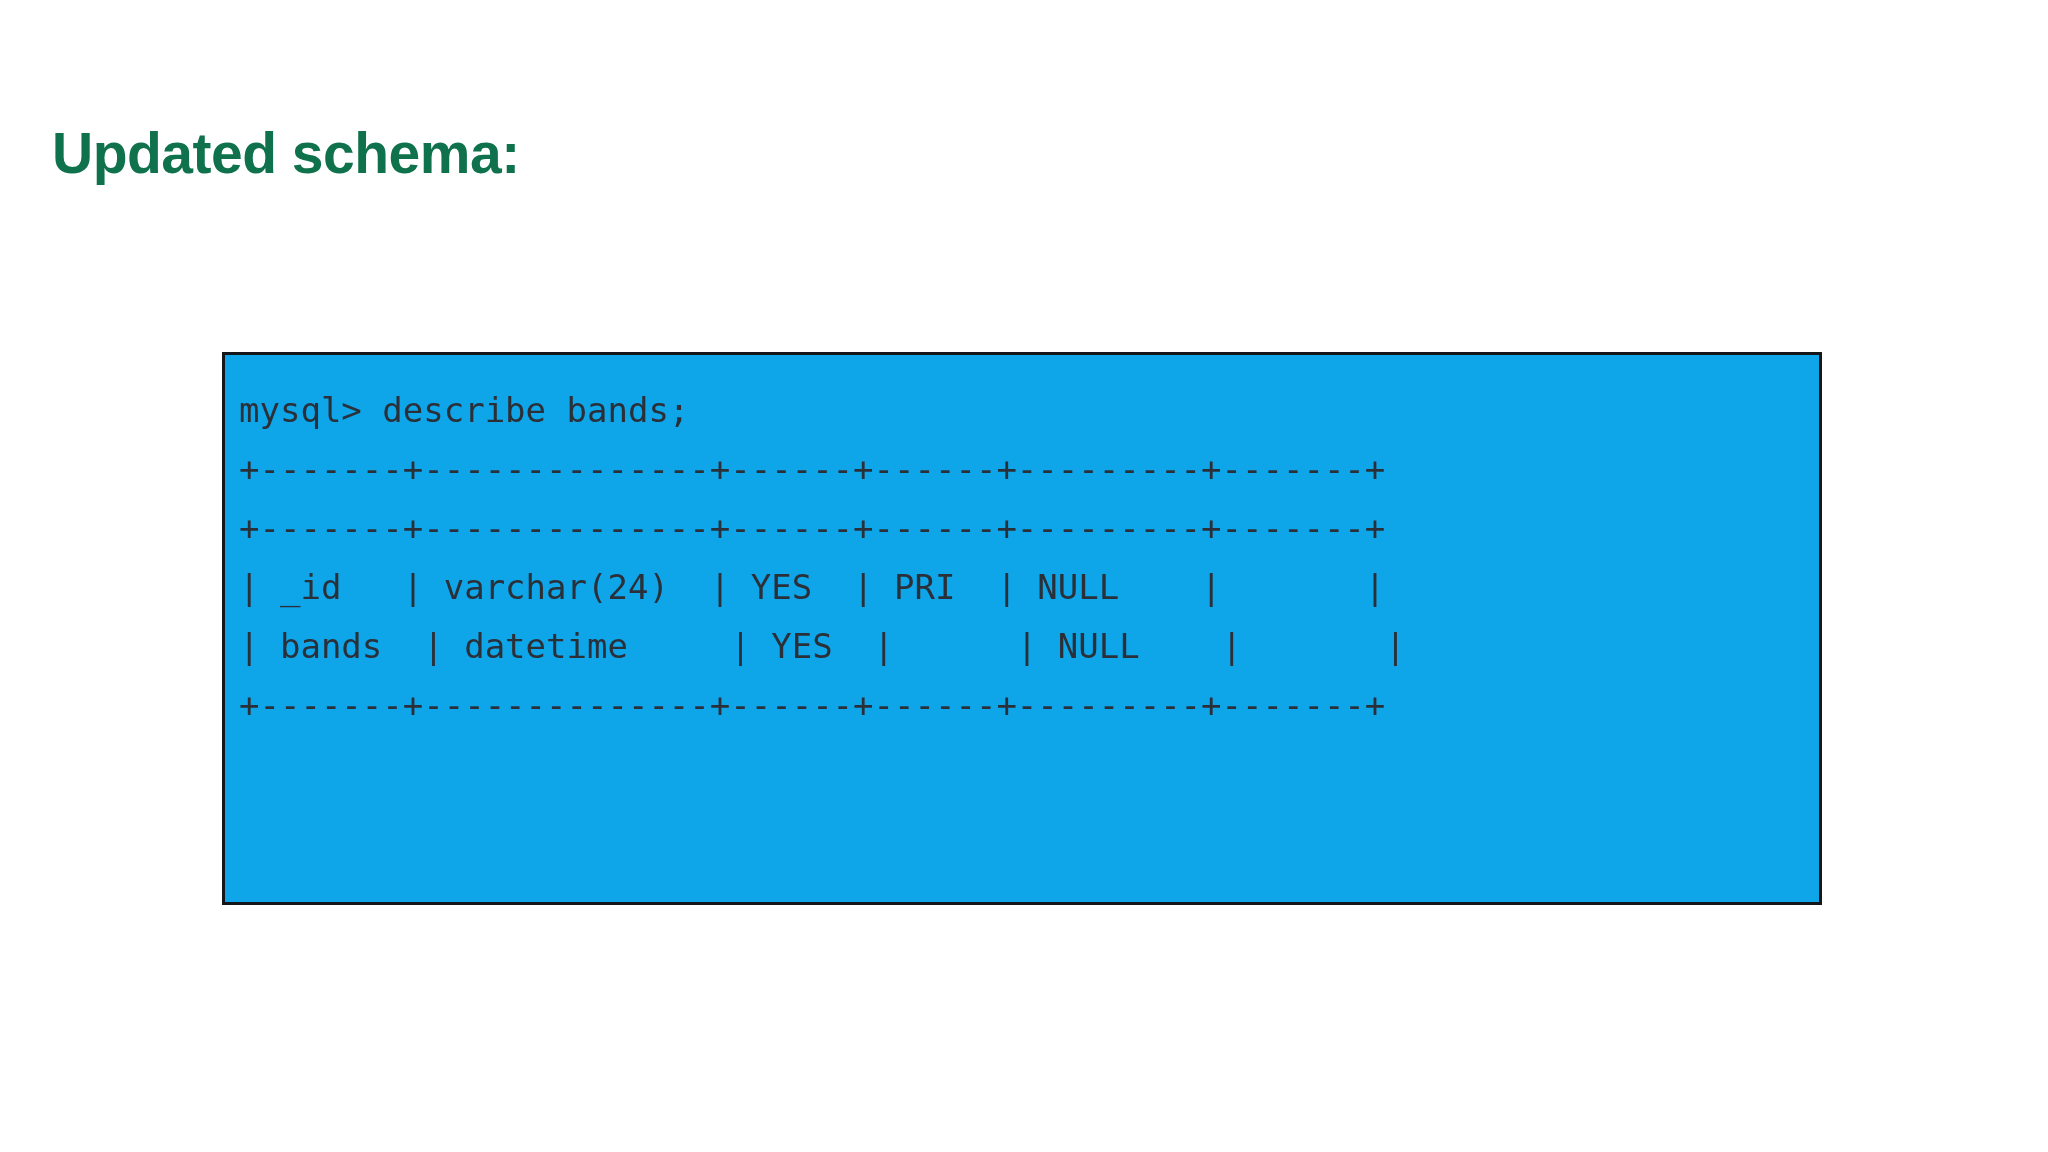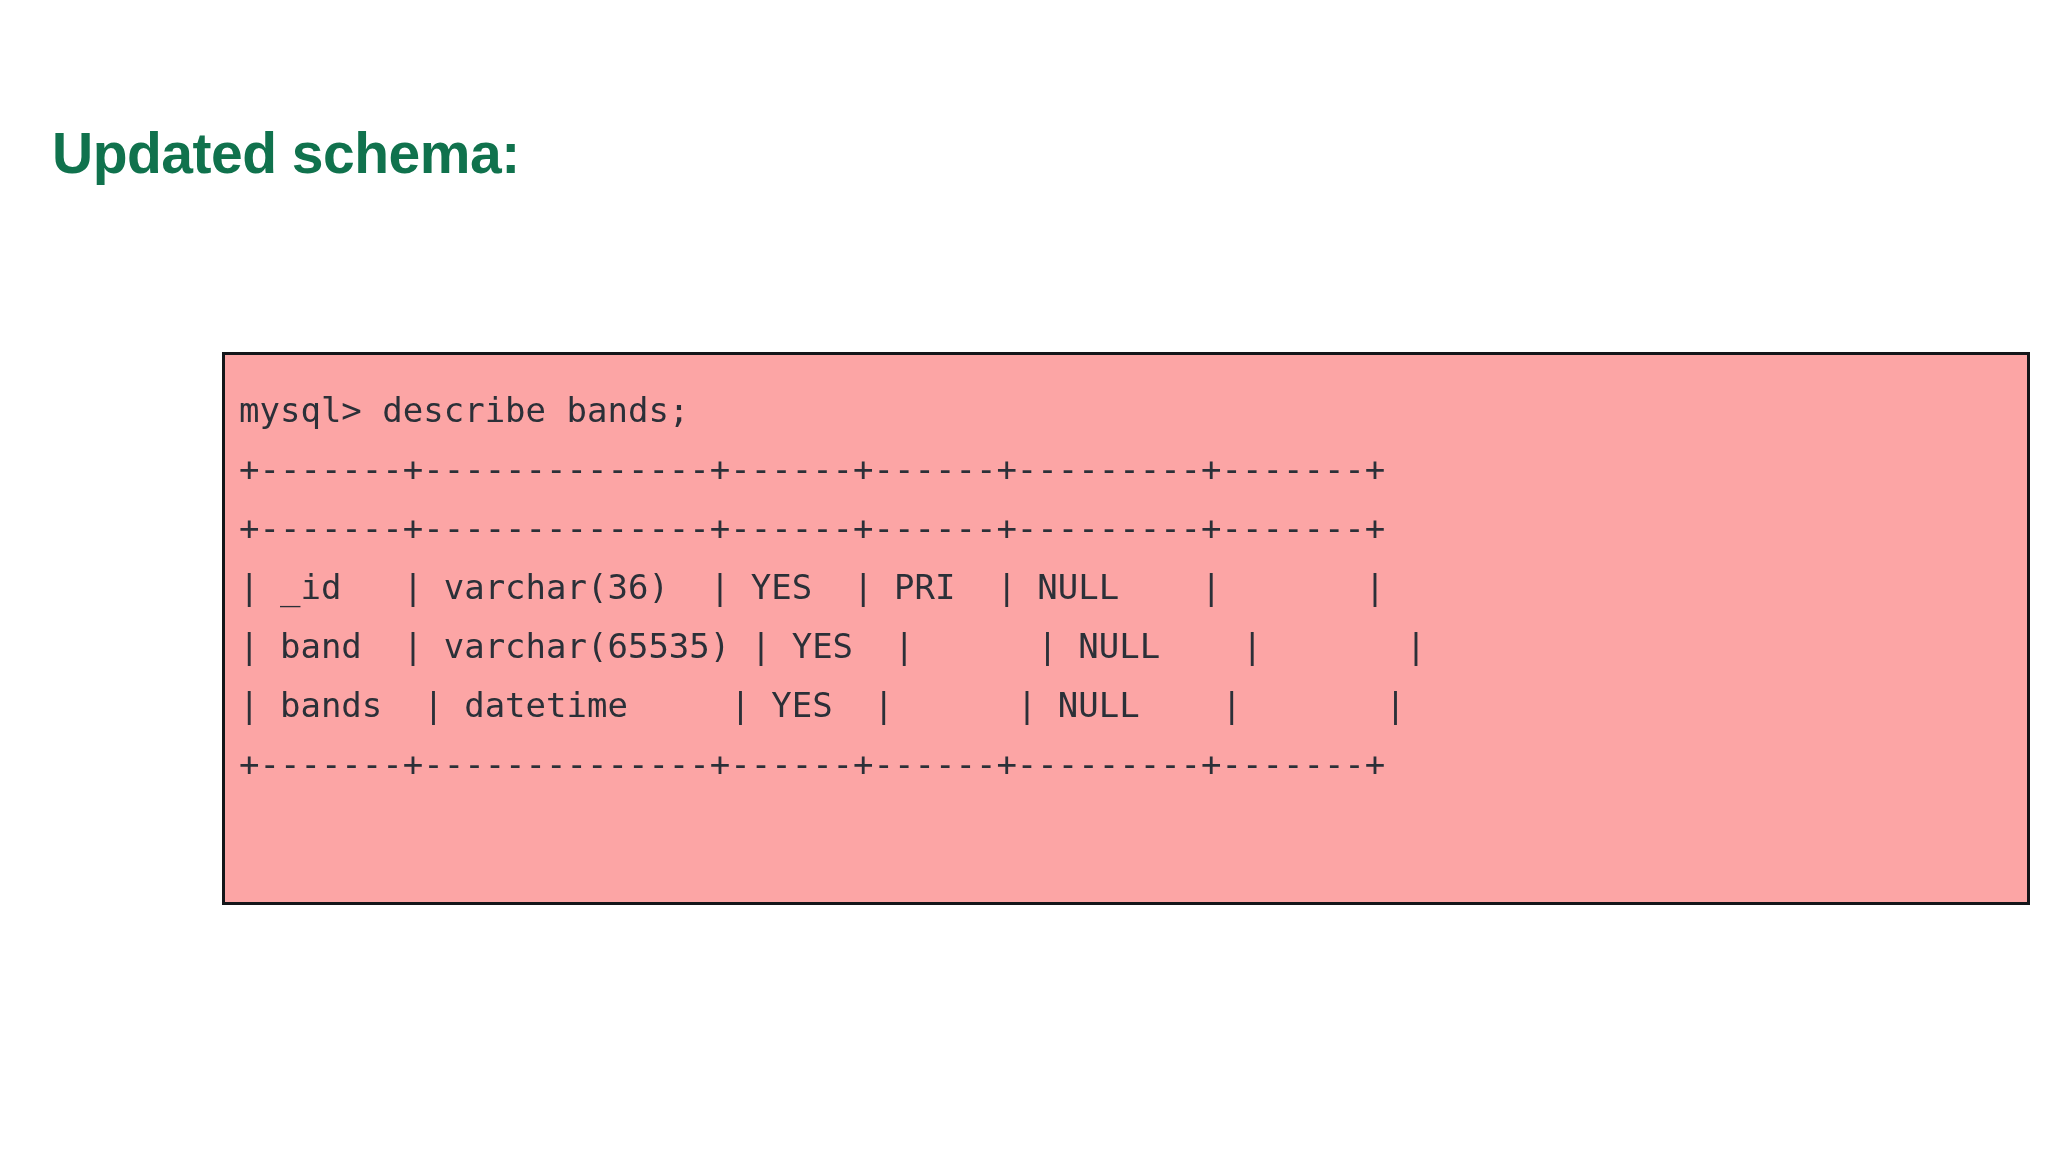--- a/index.html
+++ b/index.html
@@ -27,23 +27,23 @@
     line-height: 1;
     white-space: pre;
     text-align: center;
   }
 
   
   .terminal {
     position: absolute;
     left: 222px;
     top: 352px;
-    width: 1808px;
+    width: 1600px;
     height: 553px;
-    background: #fca5a5;
+    background: #0ea5e9;
     border: 3px solid #14161a;
     box-sizing: border-box;
     overflow: hidden;
   }
   .terminal-inner {
     padding: 26px 0 0 14px;
   }
   .term-line {
     font-family: "DejaVu Sans Mono", "Liberation Mono", monospace;
     font-size: 34px;
@@ -65,22 +65,21 @@
 </head>
 <body>
 
 <div class="slide-title">Updated schema:</div>
 
 <div class="terminal">
   <div class="terminal-inner">
     <div class="term-line">mysql&gt; describe bands;</div>
     <div class="term-line">+-------+--------------+------+------+---------+-------+</div>
     <div class="term-line">+-------+--------------+------+------+---------+-------+</div>
-    <div class="term-line">| _id   | varchar(36)  | YES  | PRI  | NULL    |       |</div>
-    <div class="term-line">| band  | varchar(65535) | YES  |      | NULL    |       |</div>
+    <div class="term-line">| _id   | varchar(24)  | YES  | PRI  | NULL    |       |</div>
     <div class="term-line">| bands  | datetime     | YES  |      | NULL    |       |</div>
     <div class="term-line">+-------+--------------+------+------+---------+-------+</div>
   </div>
 </div>
 
 <div class="footer">
 
   
   
 

